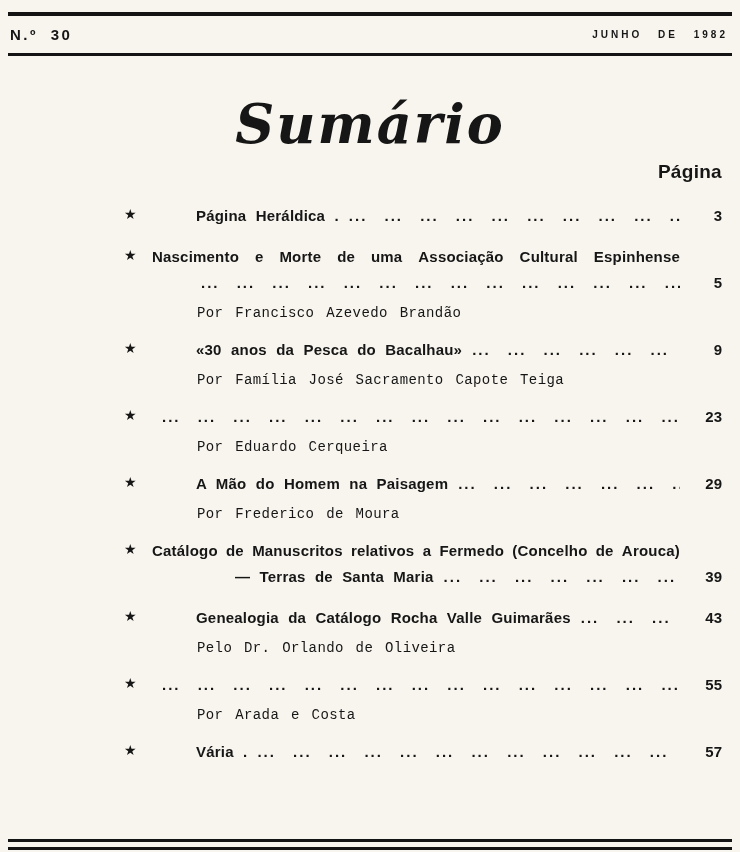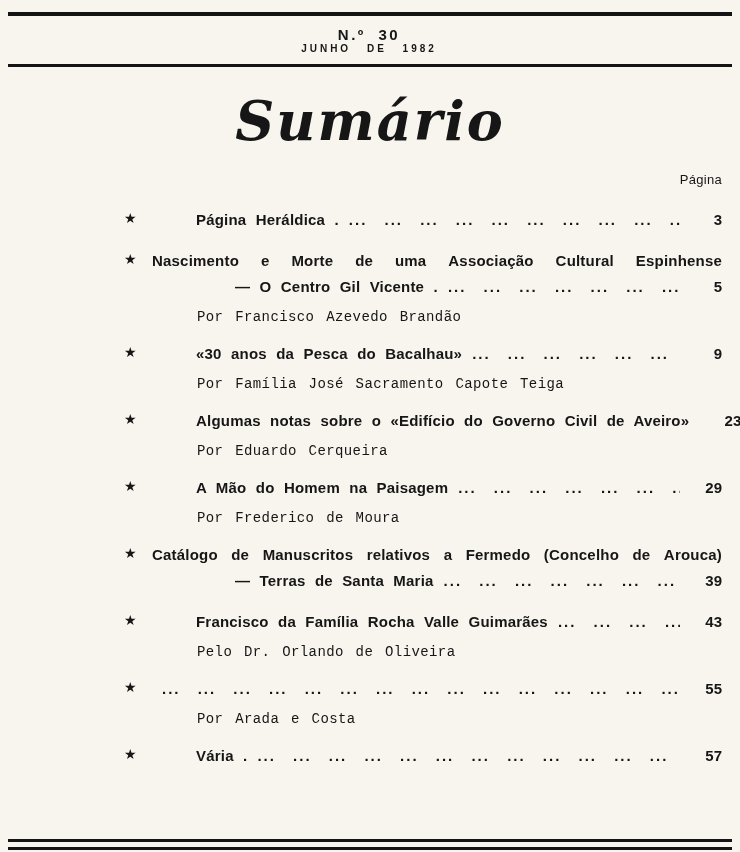--- a/index.html
+++ b/index.html
@@ -17,52 +17,52 @@
 
   .rule { background: #141414; margin: 0 8px; }
   .rule-top { height: 4px; margin-top: 12px; }
   .rule-mid { height: 3px; }
 
   .header-row {
     display: flex;
     justify-content: space-between;
     align-items: center;
     padding: 10px 12px 10px 10px;
-    flex-direction: column;
   }
   .issue-no {
     font-weight: bold;
     font-size: 15px;
     letter-spacing: 2.5px;
     word-spacing: 6px;
   }
   .issue-date {
     font-weight: bold;
     font-size: 10px;
     letter-spacing: 3px;
     word-spacing: 10px;
   }
 
   .magazine-title {
-    margin-top: 22px;
+    margin-top: 36px;
     text-align: center;
     font-family: "DejaVu Serif", serif;
     font-style: italic;
     font-weight: bold;
     font-size: 54px;
     letter-spacing: 2px;
     line-height: 1.2;
   }
 
   .page-col-header {
-    margin-top: 18px;
+    margin-top: 4px;
     padding-right: 18px;
     text-align: right;
-    font-size: 13px;
+    font-size: 19px;
     letter-spacing: 0.3px;
+    font-weight: bold;
   }
 
   .toc {
     margin: 20px 18px 0 152px;
   }
   .entry {
     position: relative;
     margin-bottom: 15px;
   }
   .star {
@@ -73,20 +73,21 @@
     line-height: 1;
   }
   .tline-full {
     font-weight: bold;
     font-size: 15px;
     line-height: 26px;
     letter-spacing: 0.2px;
     text-align: justify;
     text-align-last: justify;
     text-justify: inter-word;
+    margin-right: 42px;
     white-space: nowrap;
     display: flex;
     justify-content: space-between;
   }
   .tline-full span { display: inline-block; }
   .tline-last {
     display: flex;
     align-items: baseline;
     line-height: 26px;
   }
@@ -167,21 +168,20 @@
             <span>Nascimento</span>
             <span>e</span>
             <span>Morte</span>
             <span>de</span>
             <span>uma</span>
             <span>Associação</span>
             <span>Cultural</span>
             <span>Espinhense</span>
           </div>
           <div class="tline-last cont">
-            <span class="ttext">— O Centro Gil Vicente .</span>
             <span class="leaders">... ... ... ... ... ... ... ... ... ... ... ... ... ... ... ... ... ... ... ... ... ... ... ... ... ... ... ... ... ... ... ... ... ... ... ... ... ... ... ... </span>
             <span class="pageno">5</span>
           </div>
           <div class="byline">Por Francisco Azevedo Brandão</div>
         </div>
   </div>
 
   <div class="entry">
     <span class="star">★</span>
     <div class="entry-body">
@@ -191,21 +191,20 @@
             <span class="pageno">9</span>
           </div>
           <div class="byline">Por Família José Sacramento Capote Teiga</div>
         </div>
   </div>
 
   <div class="entry">
     <span class="star">★</span>
     <div class="entry-body">
           <div class="tline-last">
-            <span class="ttext">Algumas notas sobre o «Edifício do Governo Civil de Aveiro»</span>
             <span class="leaders">... ... ... ... ... ... ... ... ... ... ... ... ... ... ... ... ... ... ... ... ... ... ... ... ... ... ... ... ... ... ... ... ... ... ... ... ... ... ... ... </span>
             <span class="pageno">23</span>
           </div>
           <div class="byline">Por Eduardo Cerqueira</div>
         </div>
   </div>
 
   <div class="entry">
     <span class="star">★</span>
     <div class="entry-body">
@@ -237,21 +236,21 @@
             <span class="leaders">... ... ... ... ... ... ... ... ... ... ... ... ... ... ... ... ... ... ... ... ... ... ... ... ... ... ... ... ... ... ... ... ... ... ... ... ... ... ... ... </span>
             <span class="pageno">39</span>
           </div>
         </div>
   </div>
 
   <div class="entry">
     <span class="star">★</span>
     <div class="entry-body">
           <div class="tline-last">
-            <span class="ttext">Francisco da Família Rocha Valle Guimarães</span>
+            <span class="ttext">Genealogia da Catálogo Rocha Valle Guimarães</span>
             <span class="leaders">... ... ... ... ... ... ... ... ... ... ... ... ... ... ... ... ... ... ... ... ... ... ... ... ... ... ... ... ... ... ... ... ... ... ... ... ... ... ... ... </span>
             <span class="pageno">43</span>
           </div>
           <div class="byline">Pelo Dr. Orlando de Oliveira</div>
         </div>
   </div>
 
   <div class="entry">
     <span class="star">★</span>
     <div class="entry-body">

